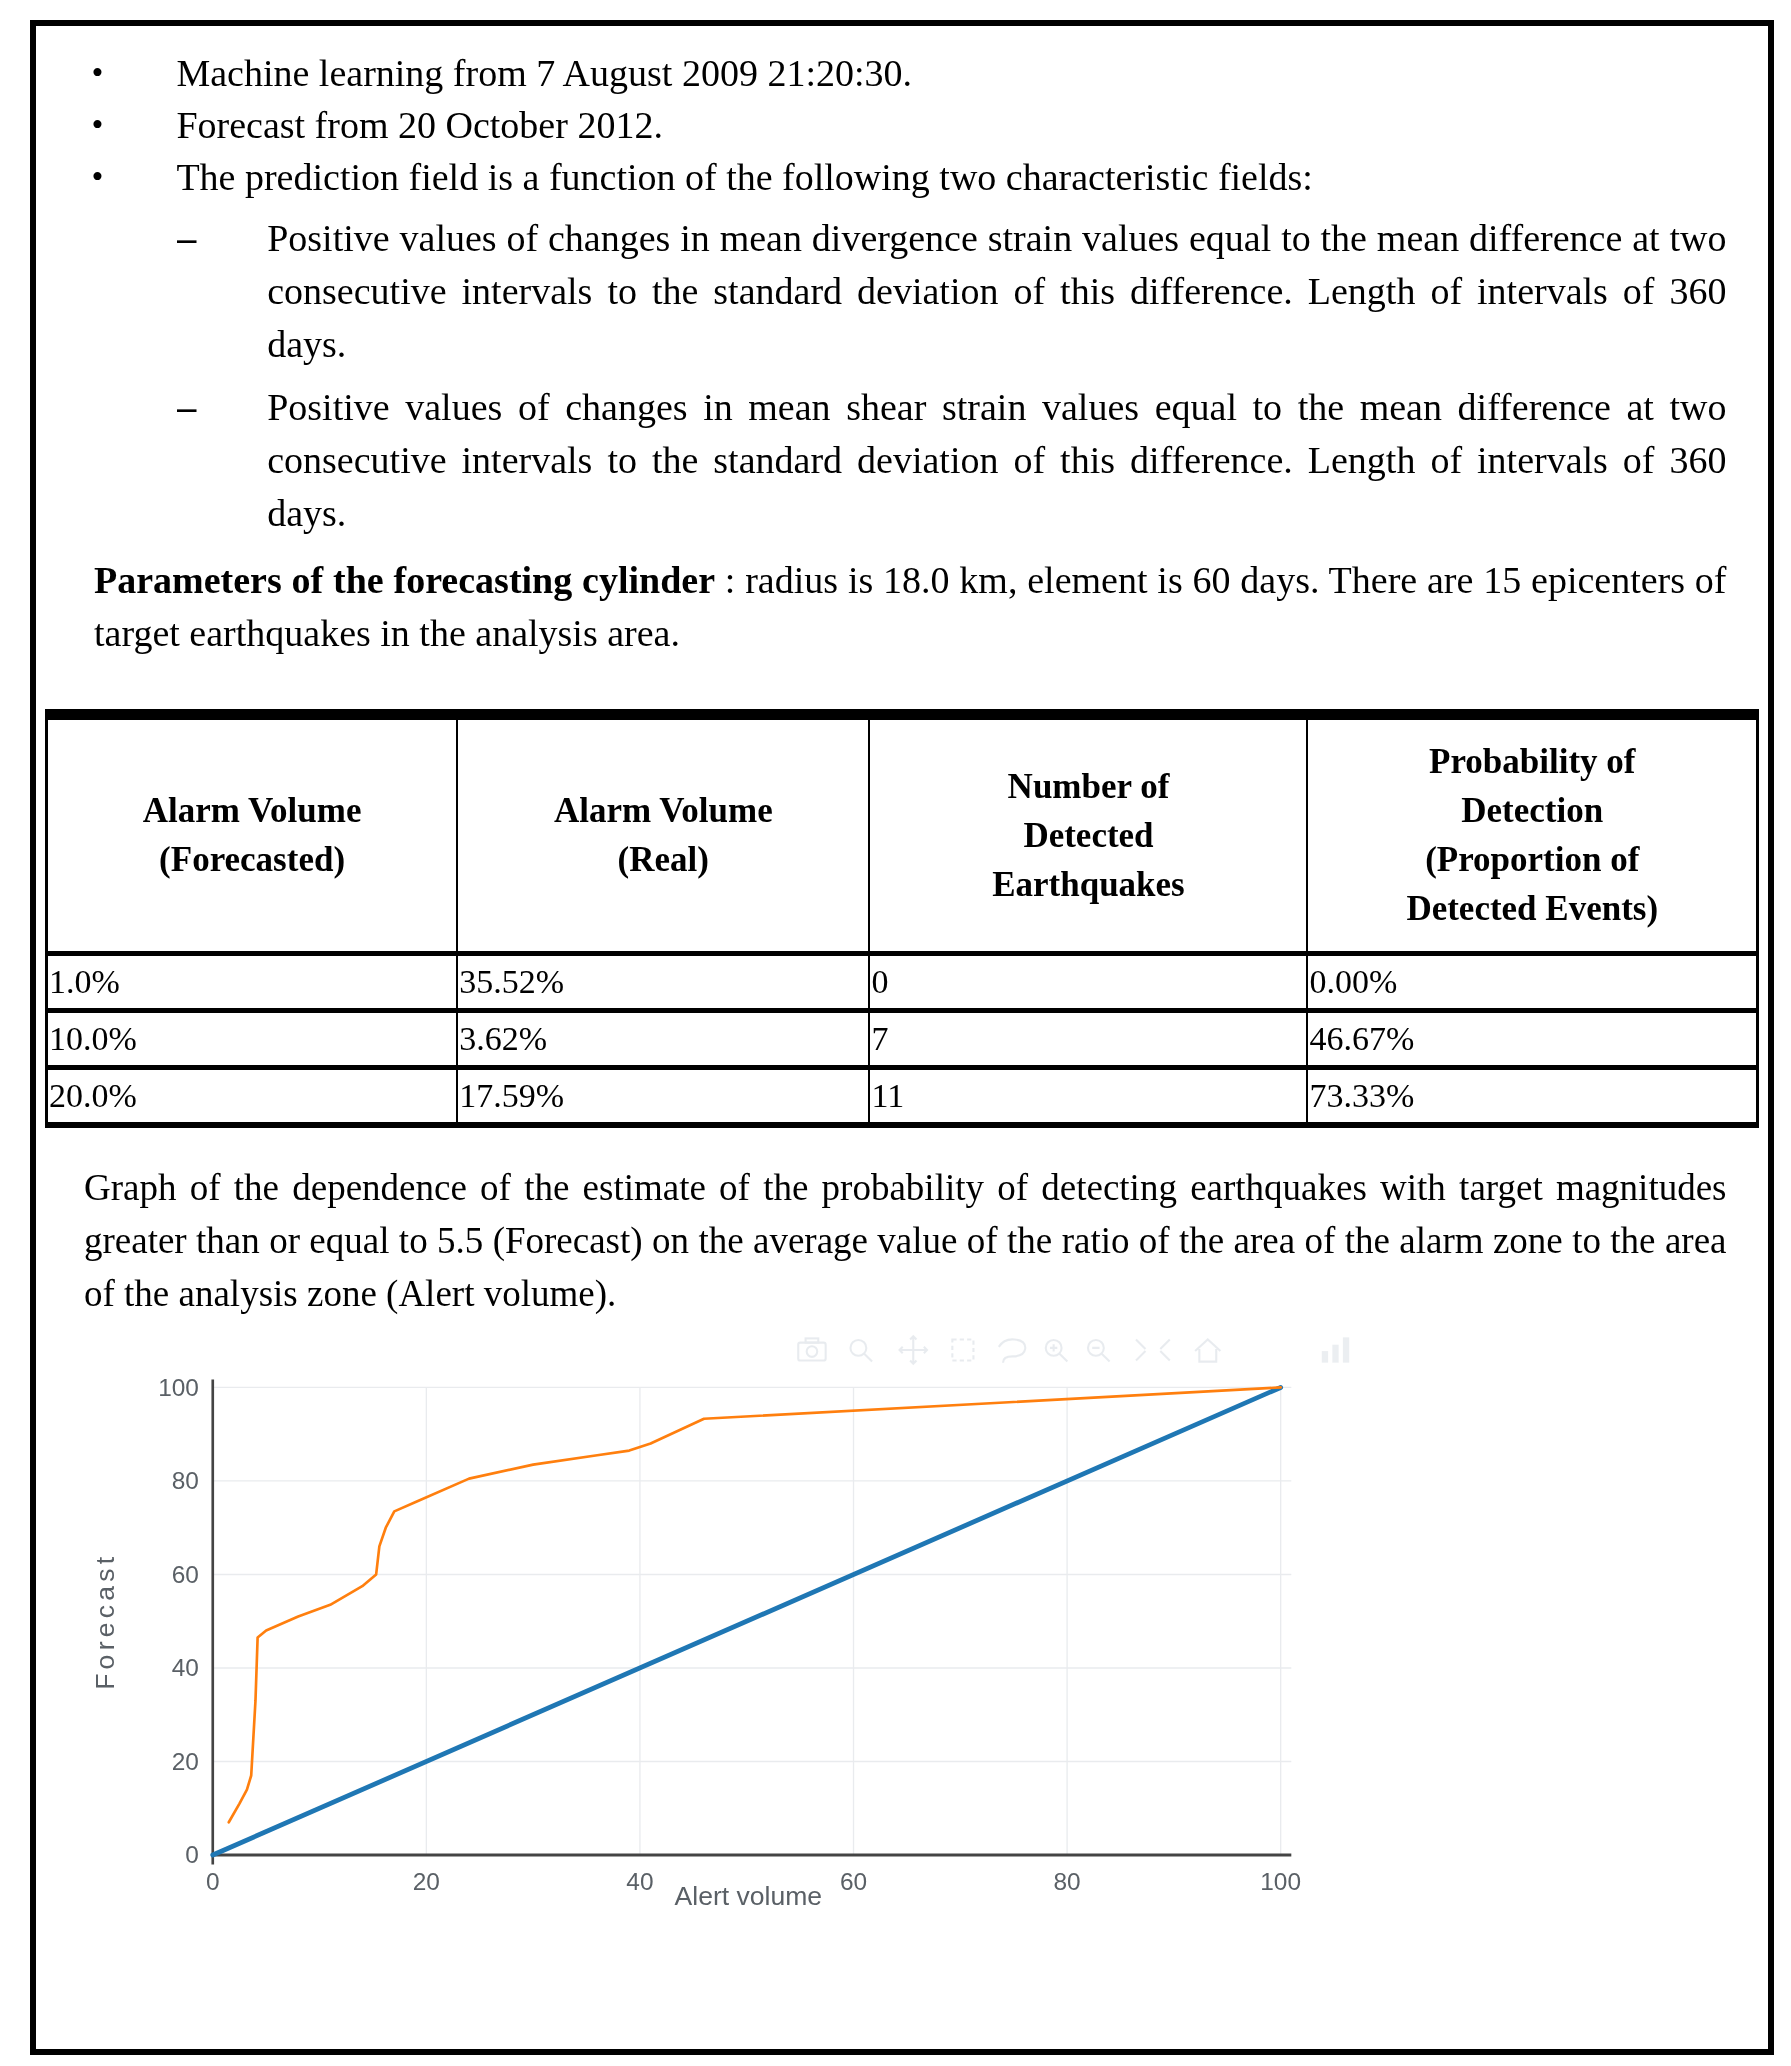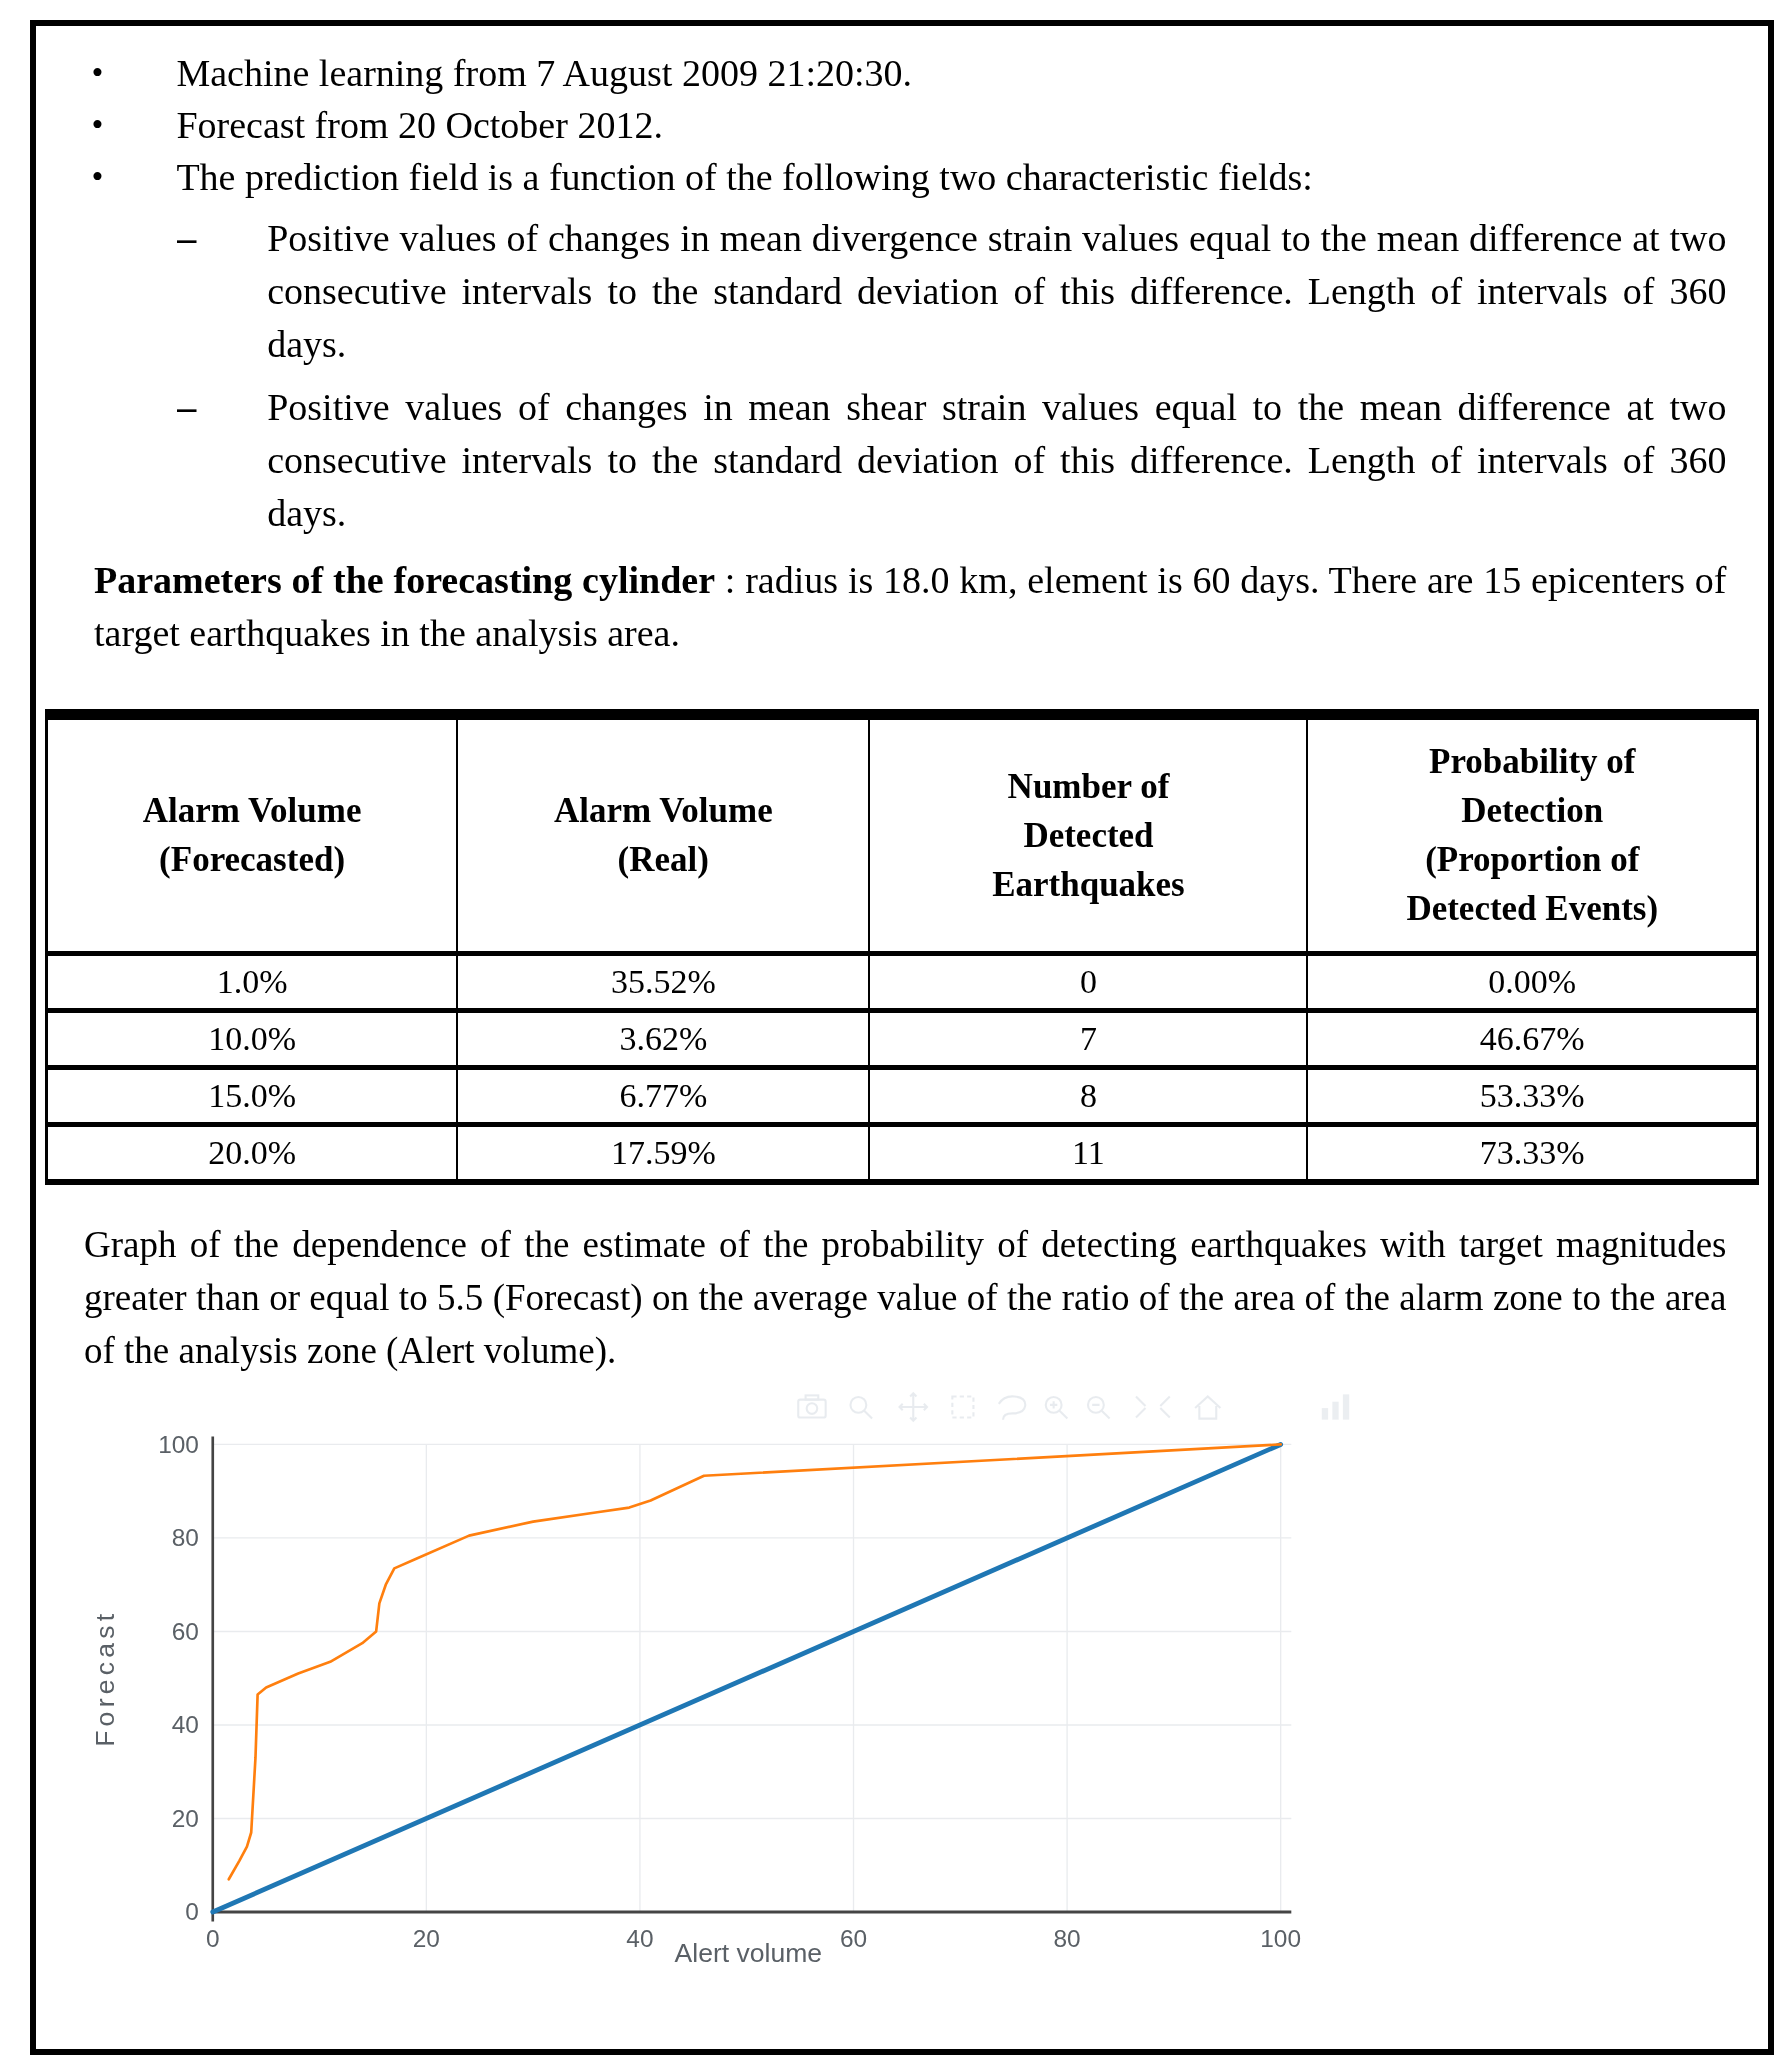--- a/index.html
+++ b/index.html
@@ -21,21 +21,21 @@
   .para b{font-weight:bold;}
 
   
   table.data{border-collapse:collapse;width:1714px;margin-left:-39px;margin-top:49px;
              table-layout:fixed;}
   table.data{border-left:3.2px solid #000;border-right:3.2px solid #000;border-bottom:6.4px solid #000;}
   table.data thead tr{border-top:11.7px solid #000;border-bottom:5.8px solid #000;}
   table.data tbody tr{border-bottom:5.8px solid #000;}
   table.data th{font-size:35px;font-weight:bold;line-height:49px;white-space:pre-line;
                 text-align:center;vertical-align:middle;height:229px;border-left:2.7px solid #000;}
-  table.data td{font-size:34px;line-height:50px;text-align:center;vertical-align:middle;
+  table.data td{font-size:34px;line-height:50px;vertical-align:middle;
                 height:50px;border-left:2.7px solid #000;}
   table.data th:first-child, table.data td:first-child{border-left:none;}
   col.c1{width:24%;} col.c2{width:24.1%;} col.c3{width:25.6%;} col.c4{width:26.3%;}
 
   .caption{font-size:37px;line-height:53px;text-align:justify;margin:33px 0 4px 0;}
 
   
   #chart-wrap{position:relative;width:1297px;height:611px;margin-left:-15px;margin-top:9.6px;}
   #chart-svg{position:absolute;left:0;top:0;}
   #modebar{position:absolute;left:723px;top:1.1px;opacity:0.32;}
@@ -101,26 +101,20 @@
               <td>0</td>
               <td>0.00%</td>
             </tr>
             <tr>
               <td>10.0%</td>
               <td>3.62%</td>
               <td>7</td>
               <td>46.67%</td>
             </tr>
             <tr>
-              <td>15.0%</td>
-              <td>6.77%</td>
-              <td>8</td>
-              <td>53.33%</td>
-            </tr>
-            <tr>
               <td>20.0%</td>
               <td>17.59%</td>
               <td>11</td>
               <td>73.33%</td>
             </tr>
           </tbody>
       </table>
 
       <p class="caption">Graph of the dependence of the estimate of the probability of detecting earthquakes with target magnitudes greater than or equal to 5.5 (Forecast) on the average value of the ratio of the area of the alarm zone to the area of the analysis zone (Alert volume).</p>
 

